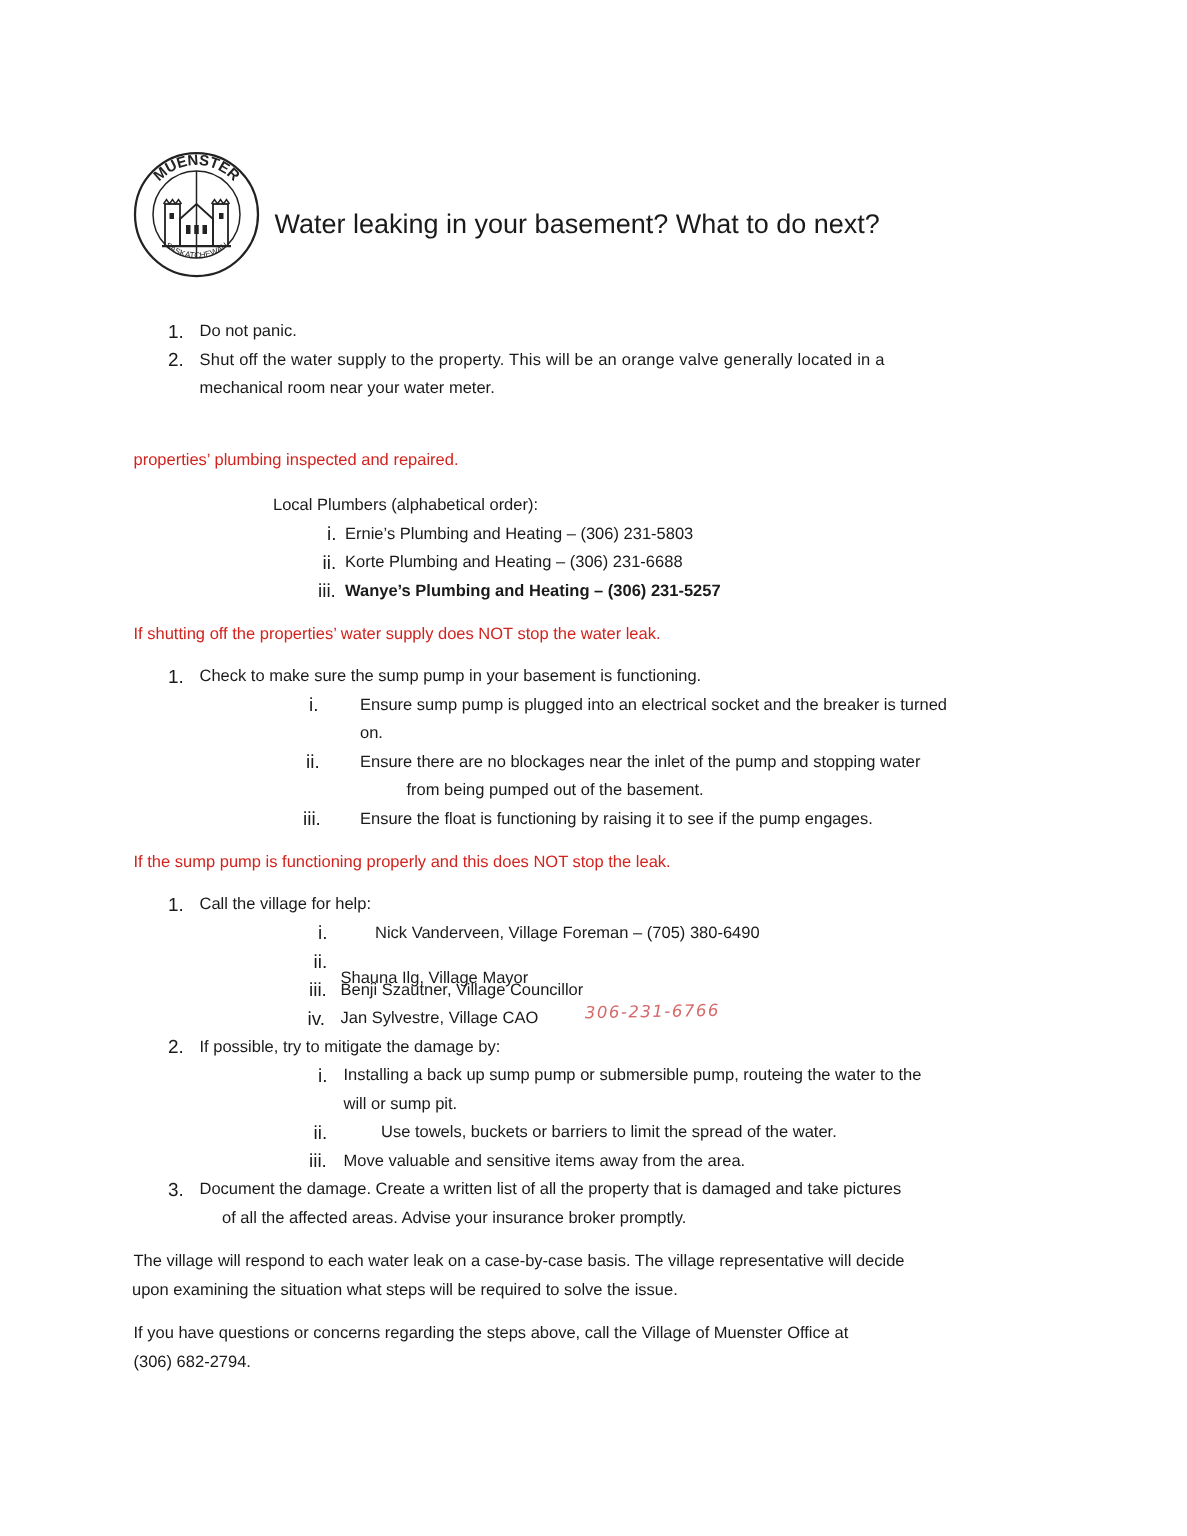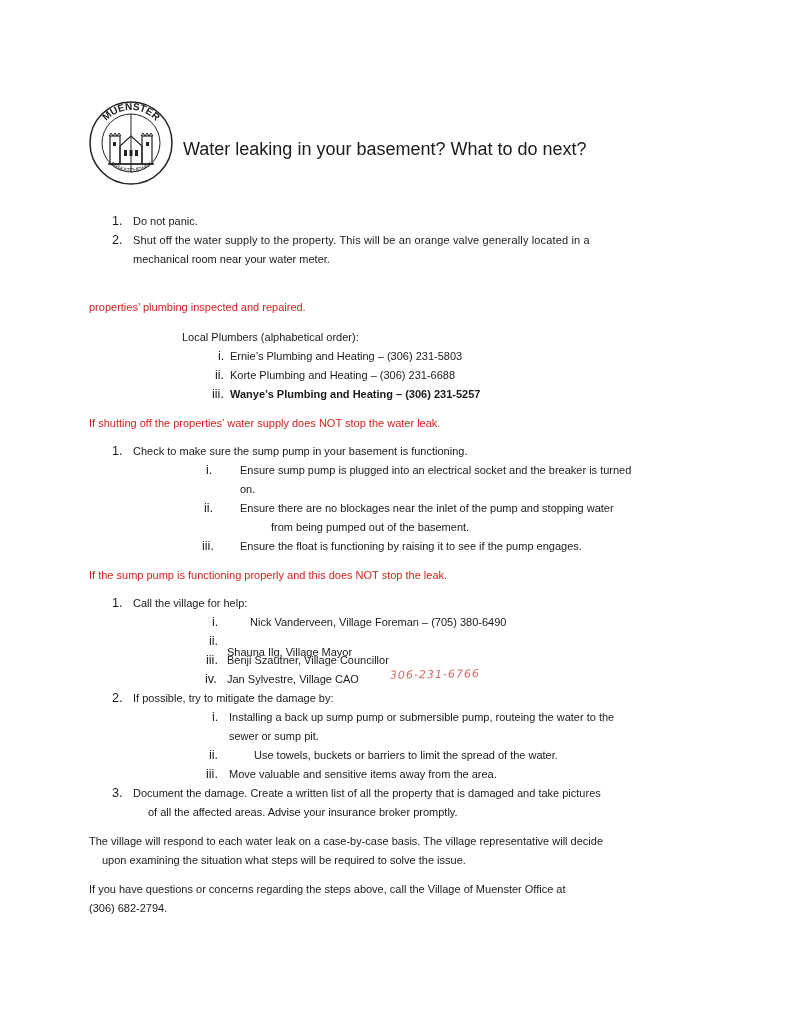--- a/index.html
+++ b/index.html
@@ -90,28 +90,28 @@
   <div class="txt" style="left:227px; top:651px;">Benji Szautner, Village Councillor</div>
   <div class="num" style="left:205px; top:670px;text-align:right;">iv.</div>
   <div class="txt" style="left:227px; top:670px;">Jan Sylvestre, Village CAO</div>
   <div class="hand" style="top:668px;">306-231-6766</div>
 
   <div class="num" style="left:112px; top:689px;">2.</div>
   <div class="txt" style="left:133px; top:689px;">If possible, try to mitigate the damage by:</div>
 
   <div class="num" style="left:212px; top:708px;">i.</div>
   <div class="txt" style="left:229px; top:708px;">Installing a back up sump pump or submersible pump, routeing the water to the</div>
-  <div class="txt" style="left:229px; top:727px;">sewer or sump pit.</div>
+  <div class="txt" style="left:229px; top:727px;">will or sump pit.</div>
   <div class="num" style="left:209px; top:746px;">ii.</div>
   <div class="txt" style="left:229px; top:746px;margin-left:25px;">Use towels, buckets or barriers to limit the spread of the water.</div>
   <div class="num" style="left:206px; top:765px;">iii.</div>
   <div class="txt" style="left:229px; top:765px;">Move valuable and sensitive items away from the area.</div>
 
   <div class="num" style="left:112px; top:784px;">3.</div>
   <div class="txt" style="left:133px; top:784px;">Document the damage. Create a written list of all the property that is damaged and take pictures</div>
   <div class="txt" style="left:148px; top:803px;">of all the affected areas. Advise your insurance broker promptly.</div>
 
   <div class="txt" style="left:89px; top:832px;">The village will respond to each water leak on a case-by-case basis. The village representative will decide</div>
-  <div class="txt" style="left:102px; top:851px;">upon examining the situation what steps will be required to solve the issue.</div>
+  <div class="txt" style="left:88px; top:851px;">upon examining the situation what steps will be required to solve the issue.</div>
   <div class="txt" style="left:89px; top:880px;">If you have questions or concerns regarding the steps above, call the Village of Muenster Office at</div>
   <div class="txt" style="left:89px; top:899px;text-align:center;">(306) 682-2794.</div>
 
 </div>
 
 </body></html>

